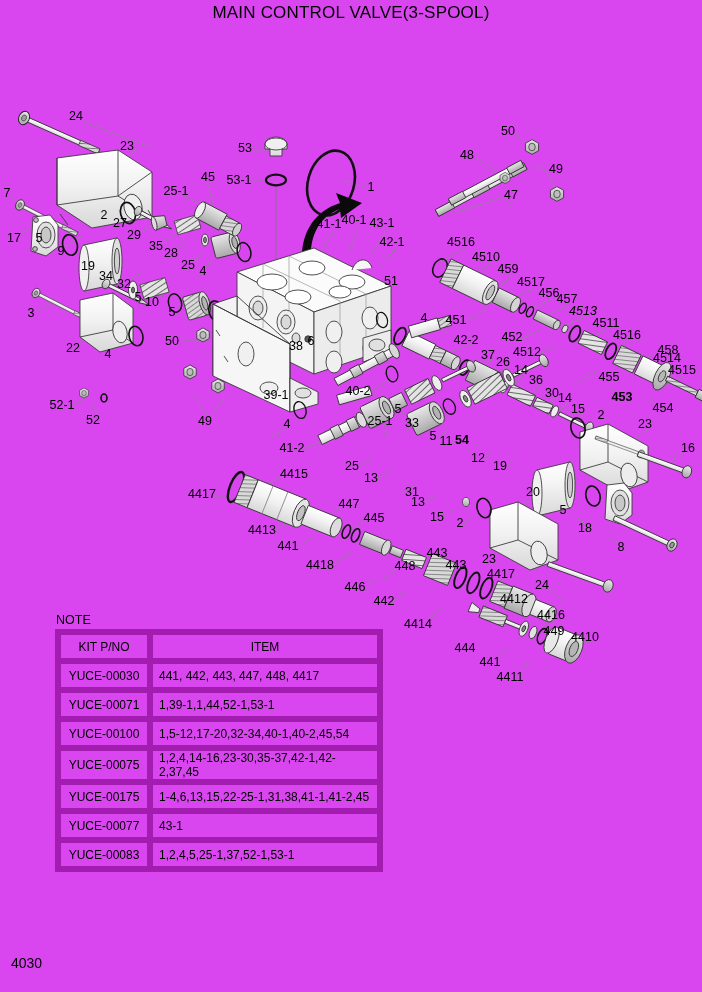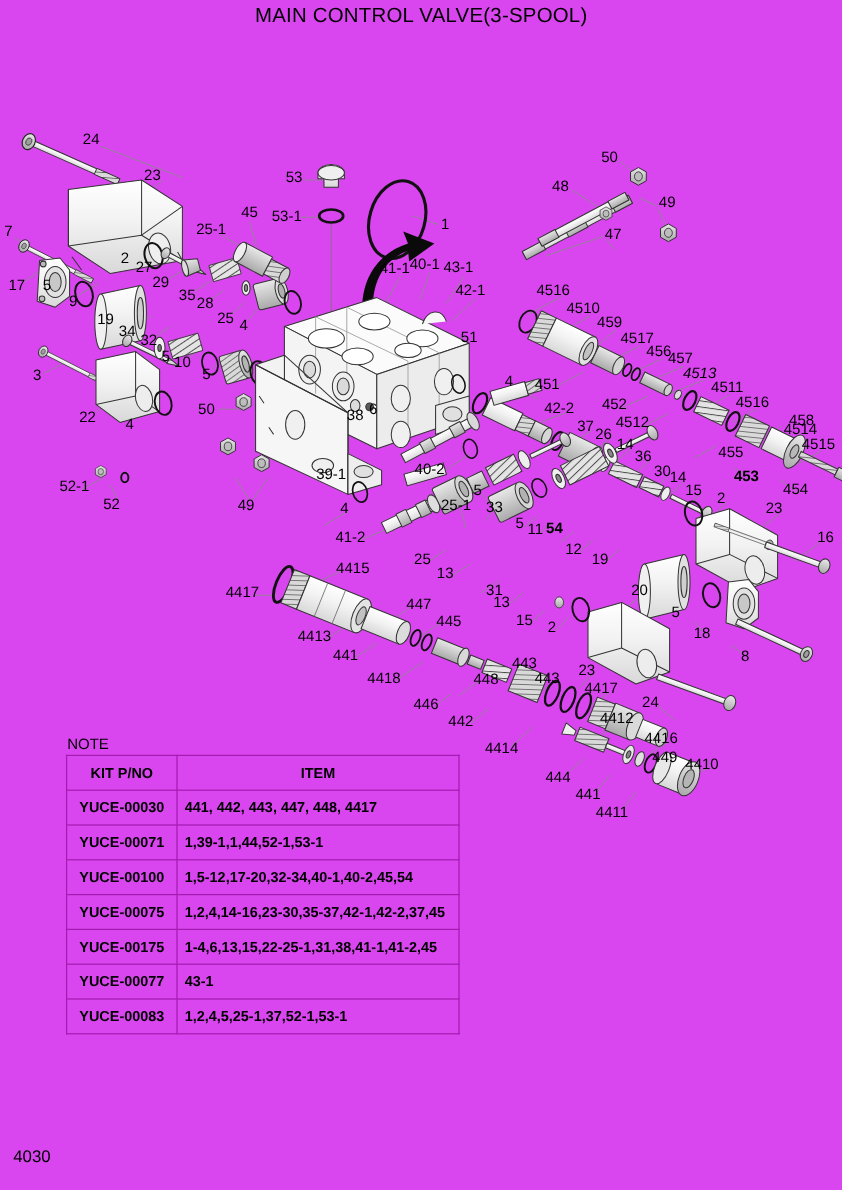--- a/index.html
+++ b/index.html
@@ -45,24 +45,24 @@
     font-size: 12.5px;
   }
   #note-table {
     position: absolute;
     left: 55px; top: 629px;
     width: 328px;
     border-collapse: collapse;
     font-size: 12px;
   }
   #note-table td, #note-table th {
-    border: 1px solid #a21caf;
+    border: 6px solid #a21caf;
     height: 29px;
     padding: 0 6px;
-    font-weight: bold;
+    font-weight: normal;
     vertical-align: middle;
   }
   #note-table th { text-align: center; }
   #note-table td.kit { width: 92px; text-align: center; white-space: nowrap; }
   #note-table td.item { text-align: left; }
   #page-no {
     position: absolute;
     left: 11px; top: 955px;
     font-size: 14px;
   }

